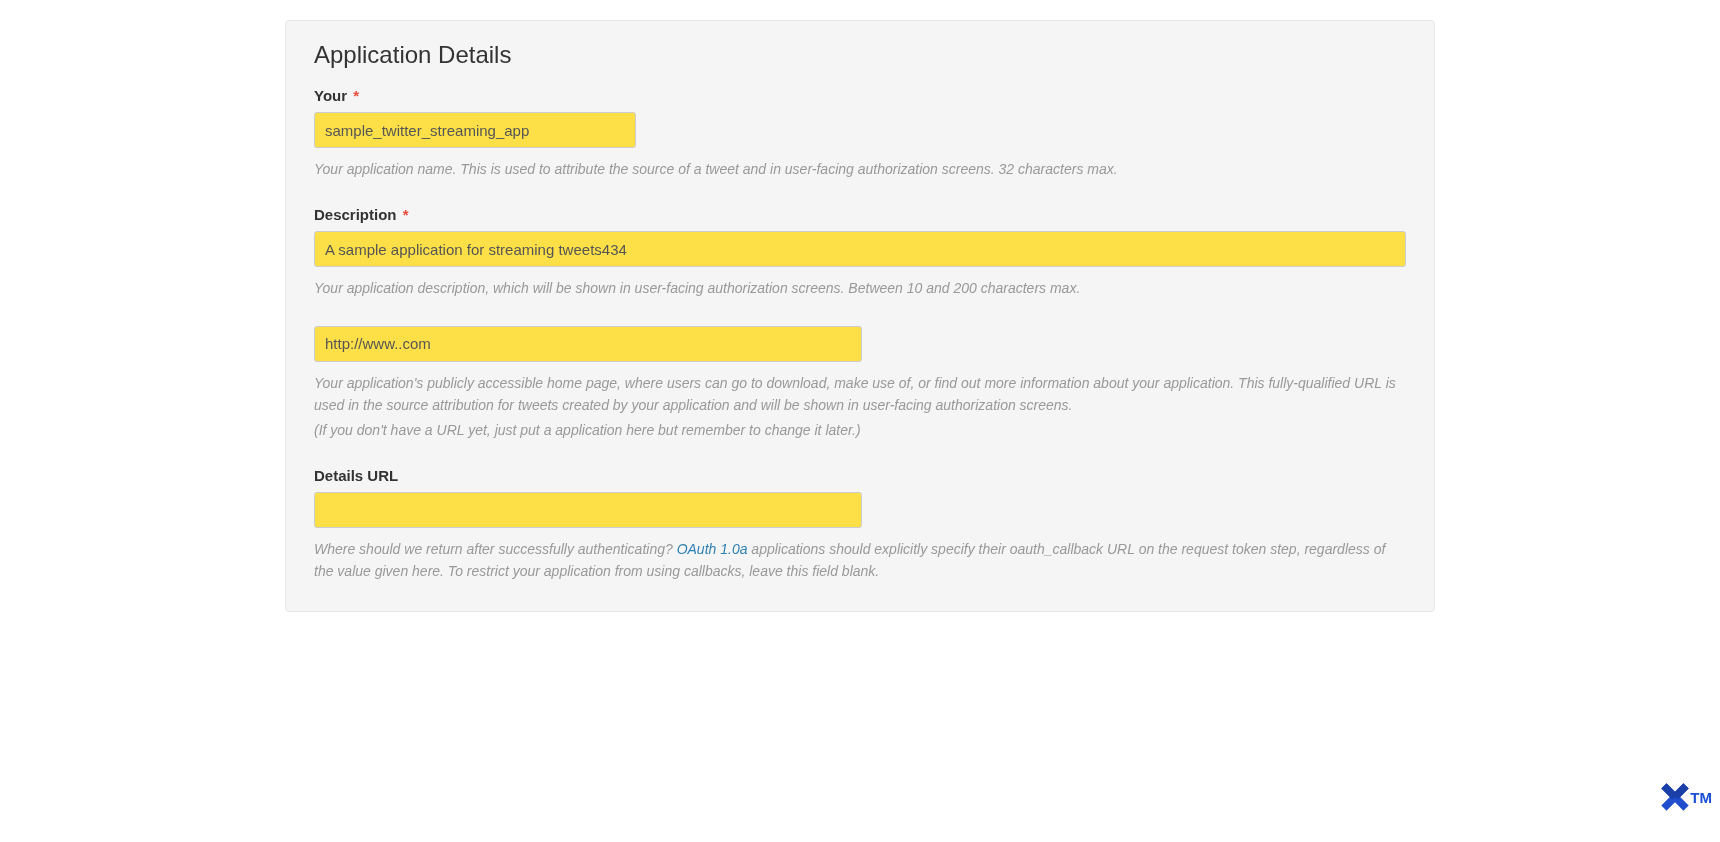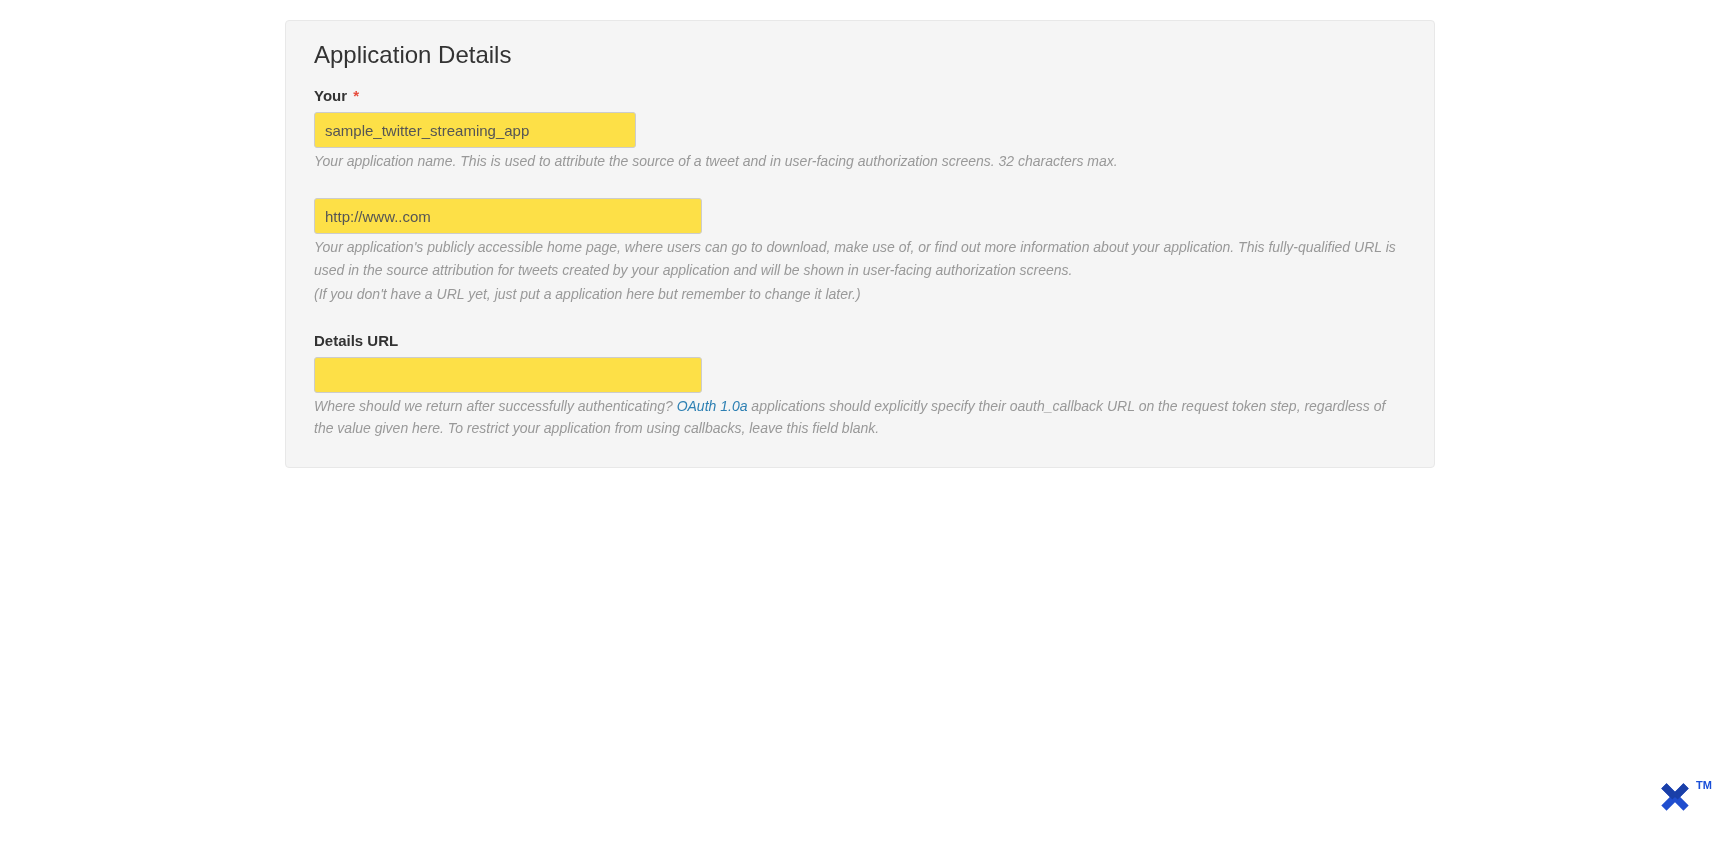--- a/index.html
+++ b/index.html
@@ -67,49 +67,49 @@
       height: 36px;
       line-height: 20px;
     }
     input.text-input.short {
       width: 322px;
     }
     input.text-input.full {
       width: 100%;
     }
     input.text-input.medium {
-      width: 388px;
+      width: 548px;
     }
     .help-text {
       font-style: italic;
       color: #999;
       font-size: 14px;
       line-height: 1.6;
-      margin-top: 2px;
+      margin-top: 10px;
     }
     .help-text a {
       color: #2e80b3;
       text-decoration: none;
     }
     .watermark {
       position: fixed;
       right: 8px;
       bottom: 8px;
       width: 60px;
       height: 60px;
     }
     .watermark svg {
       width: 46px;
       height: 46px;
     }
     .tm {
       position: absolute;
-      top: 5px;
+      top: 15px;
       right: 0;
-      font-size: 11px;
+      font-size: 15px;
       color: #1a4fd8;
       font-weight: 700;
     }
   </style>
 </head>
 <body>
 
 <div class="page-container">
 
   <div class="form-panel">
@@ -117,20 +117,28 @@
 
     <div class="form-group">
       <label class="field-label">
         <span>Your</span>
         <span class="required-star">*</span>
       </label>
       <input type="text" class="text-input short" value="sample_twitter_streaming_app" style="">
       <p class="help-text">Your application name. This is used to attribute the source of a tweet and in user-facing authorization screens. 32 characters max.</p>
     </div>
 
+    <div class="form-group">
+      <label class="field-label">
+        <span>Description</span>
+        <span class="required-star">*</span>
+      </label>
+      <input type="text" class="text-input full" value="A sample application for streaming tweets434" style="">
+      <p class="help-text">Your application description, which will be shown in user-facing authorization screens. Between 10 and 200 characters max.</p>
+    </div>
 
     <div class="form-group">
       <input type="text" class="text-input medium" value="http://www..com" style="">
       <p class="help-text">Your application's publicly accessible home page, where users can go to download, make use of, or find out more information about your application. This fully-qualified URL is used in the source attribution for tweets created by your application and will be shown in user-facing authorization screens.</p>
       <p class="help-text" style="margin-top:2px;">(If you don't have a URL yet, just put a application here but remember to change it later.)</p>
     </div>
 
     <div class="form-group">
       <label class="field-label">
         <span>Details URL</span>

